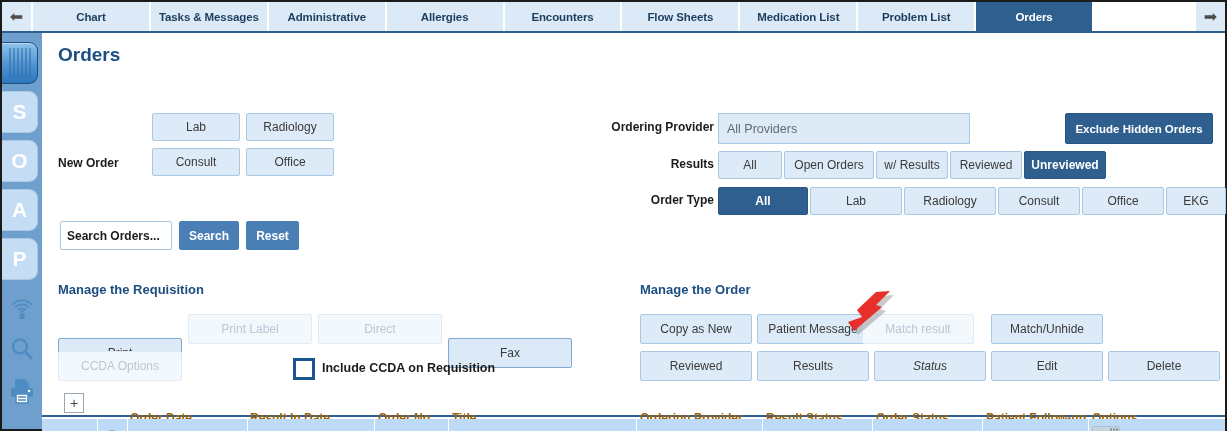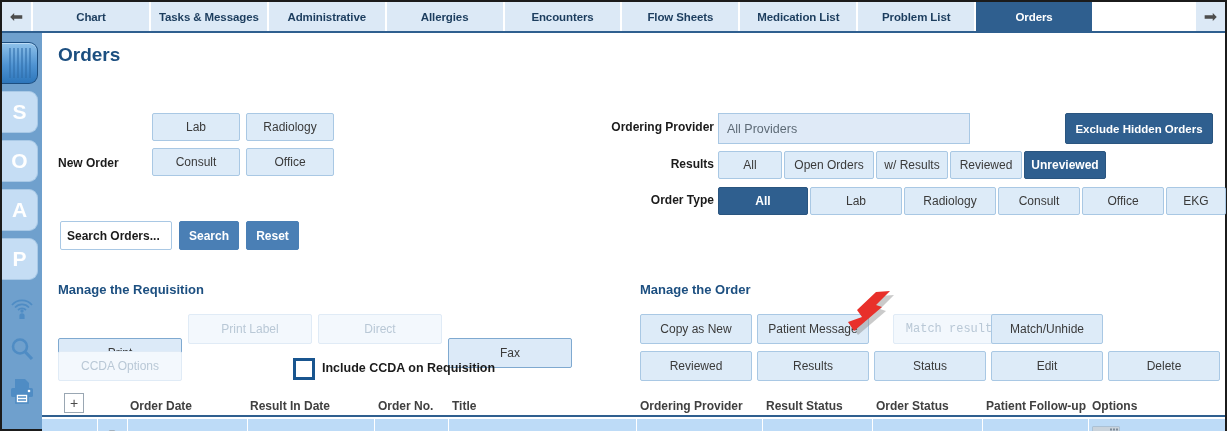--- a/index.html
+++ b/index.html
@@ -153,21 +153,21 @@
   #ccda-chk {
     position:absolute; left:251px; top:325px; width:22px; height:22px;
     border:3px solid #19558f; background:#ffffff;
   }
   #ccda-chk-label { position:absolute; left:280px; top:328px; font-size:12.5px; font-weight:bold; color:#1b1b1b; }
 
   
   #table { position:absolute; left:0; top:356px; right:0; bottom:0; }
   #thead { position:absolute; left:0; top:0; right:0; height:28px;
            border-bottom:2px solid #2f5f8f; background:#ffffff; }
-  .th { position:absolute; top:10px; font-size:12px; font-weight:bold; color:#404040; white-space:nowrap; }
+  .th { position:absolute; top:22px; font-size:12px; font-weight:bold; color:#a16207; white-space:nowrap; }
   #expander {
     position:absolute; left:22px; top:4px; width:20px; height:20px;
     border:1px solid #9aa7b3; background:#ffffff;
     display:flex; align-items:center; justify-content:center;
     font-size:14px; color:#4a4a4a; line-height:1;
   }
   #trow {
     position:absolute; left:0; top:30px; right:0; height:45px;
     background:#bddbf7;
   }
@@ -294,25 +294,25 @@
     <div class="btn mbtn dis" style="left:146px; top:281px; width:124px;">Print Label</div>
     <div class="btn mbtn dis" style="left:276px; top:281px; width:124px;">Direct</div>
     <div class="btn mbtn hi" style="left:406px; top:281px; width:124px;">Fax</div>
     <div class="btn mbtn dis" style="left:16px;  top:318px; width:124px;">CCDA Options</div>
     <div id="ccda-chk"></div>
     <div id="ccda-chk-label">Include CCDA on Requisition</div>
 
     <div class="section-h" style="left:598px; top:249px;">Manage the Order</div>
     <div class="btn mbtn" style="left:598px; top:281px; width:112px;">Copy as New</div>
     <div class="btn mbtn" style="left:715px; top:281px; width:112px;">Patient Message</div>
-    <div class="btn mbtn dis" style="left:851px; top:281px; width:112px;font-family:Liberation Mono, monospace;">Match result</div>
+    <div class="btn mbtn dis" style="left:820px; top:281px; width:112px;">Match result</div>
     <div class="btn mbtn" style="left:949px; top:281px; width:112px;">Match/Unhide</div>
     <div class="btn mbtn" style="left:598px; top:318px; width:112px;">Reviewed</div>
     <div class="btn mbtn" style="left:715px; top:318px; width:112px;">Results</div>
-    <div class="btn mbtn" style="left:832px; top:318px; width:112px;">Status</div>
+    <div class="btn mbtn" style="left:832px; top:318px; width:112px;font-style:italic;">Status</div>
     <div class="btn mbtn" style="left:949px; top:318px; width:112px;">Edit</div>
     <div class="btn mbtn" style="left:1066px;top:318px; width:112px;">Delete</div>
 
     <div id="arrow">
       <svg width="58" height="48" viewBox="0 0 58 48">
         <g transform="translate(4,3)">
           <path d="M44 0 L30 14 L36 16 L8 40 L2 31 L16 26 L11 19 L30 1 Z" fill="#8a8a8a" opacity="0.45" transform="translate(4,4)"></path>
           <path d="M44 0 L30 14 L36 16 L8 40 L2 31 L16 26 L11 19 L30 1 Z" fill="#e8302a"></path>
         </g>
       </svg>

